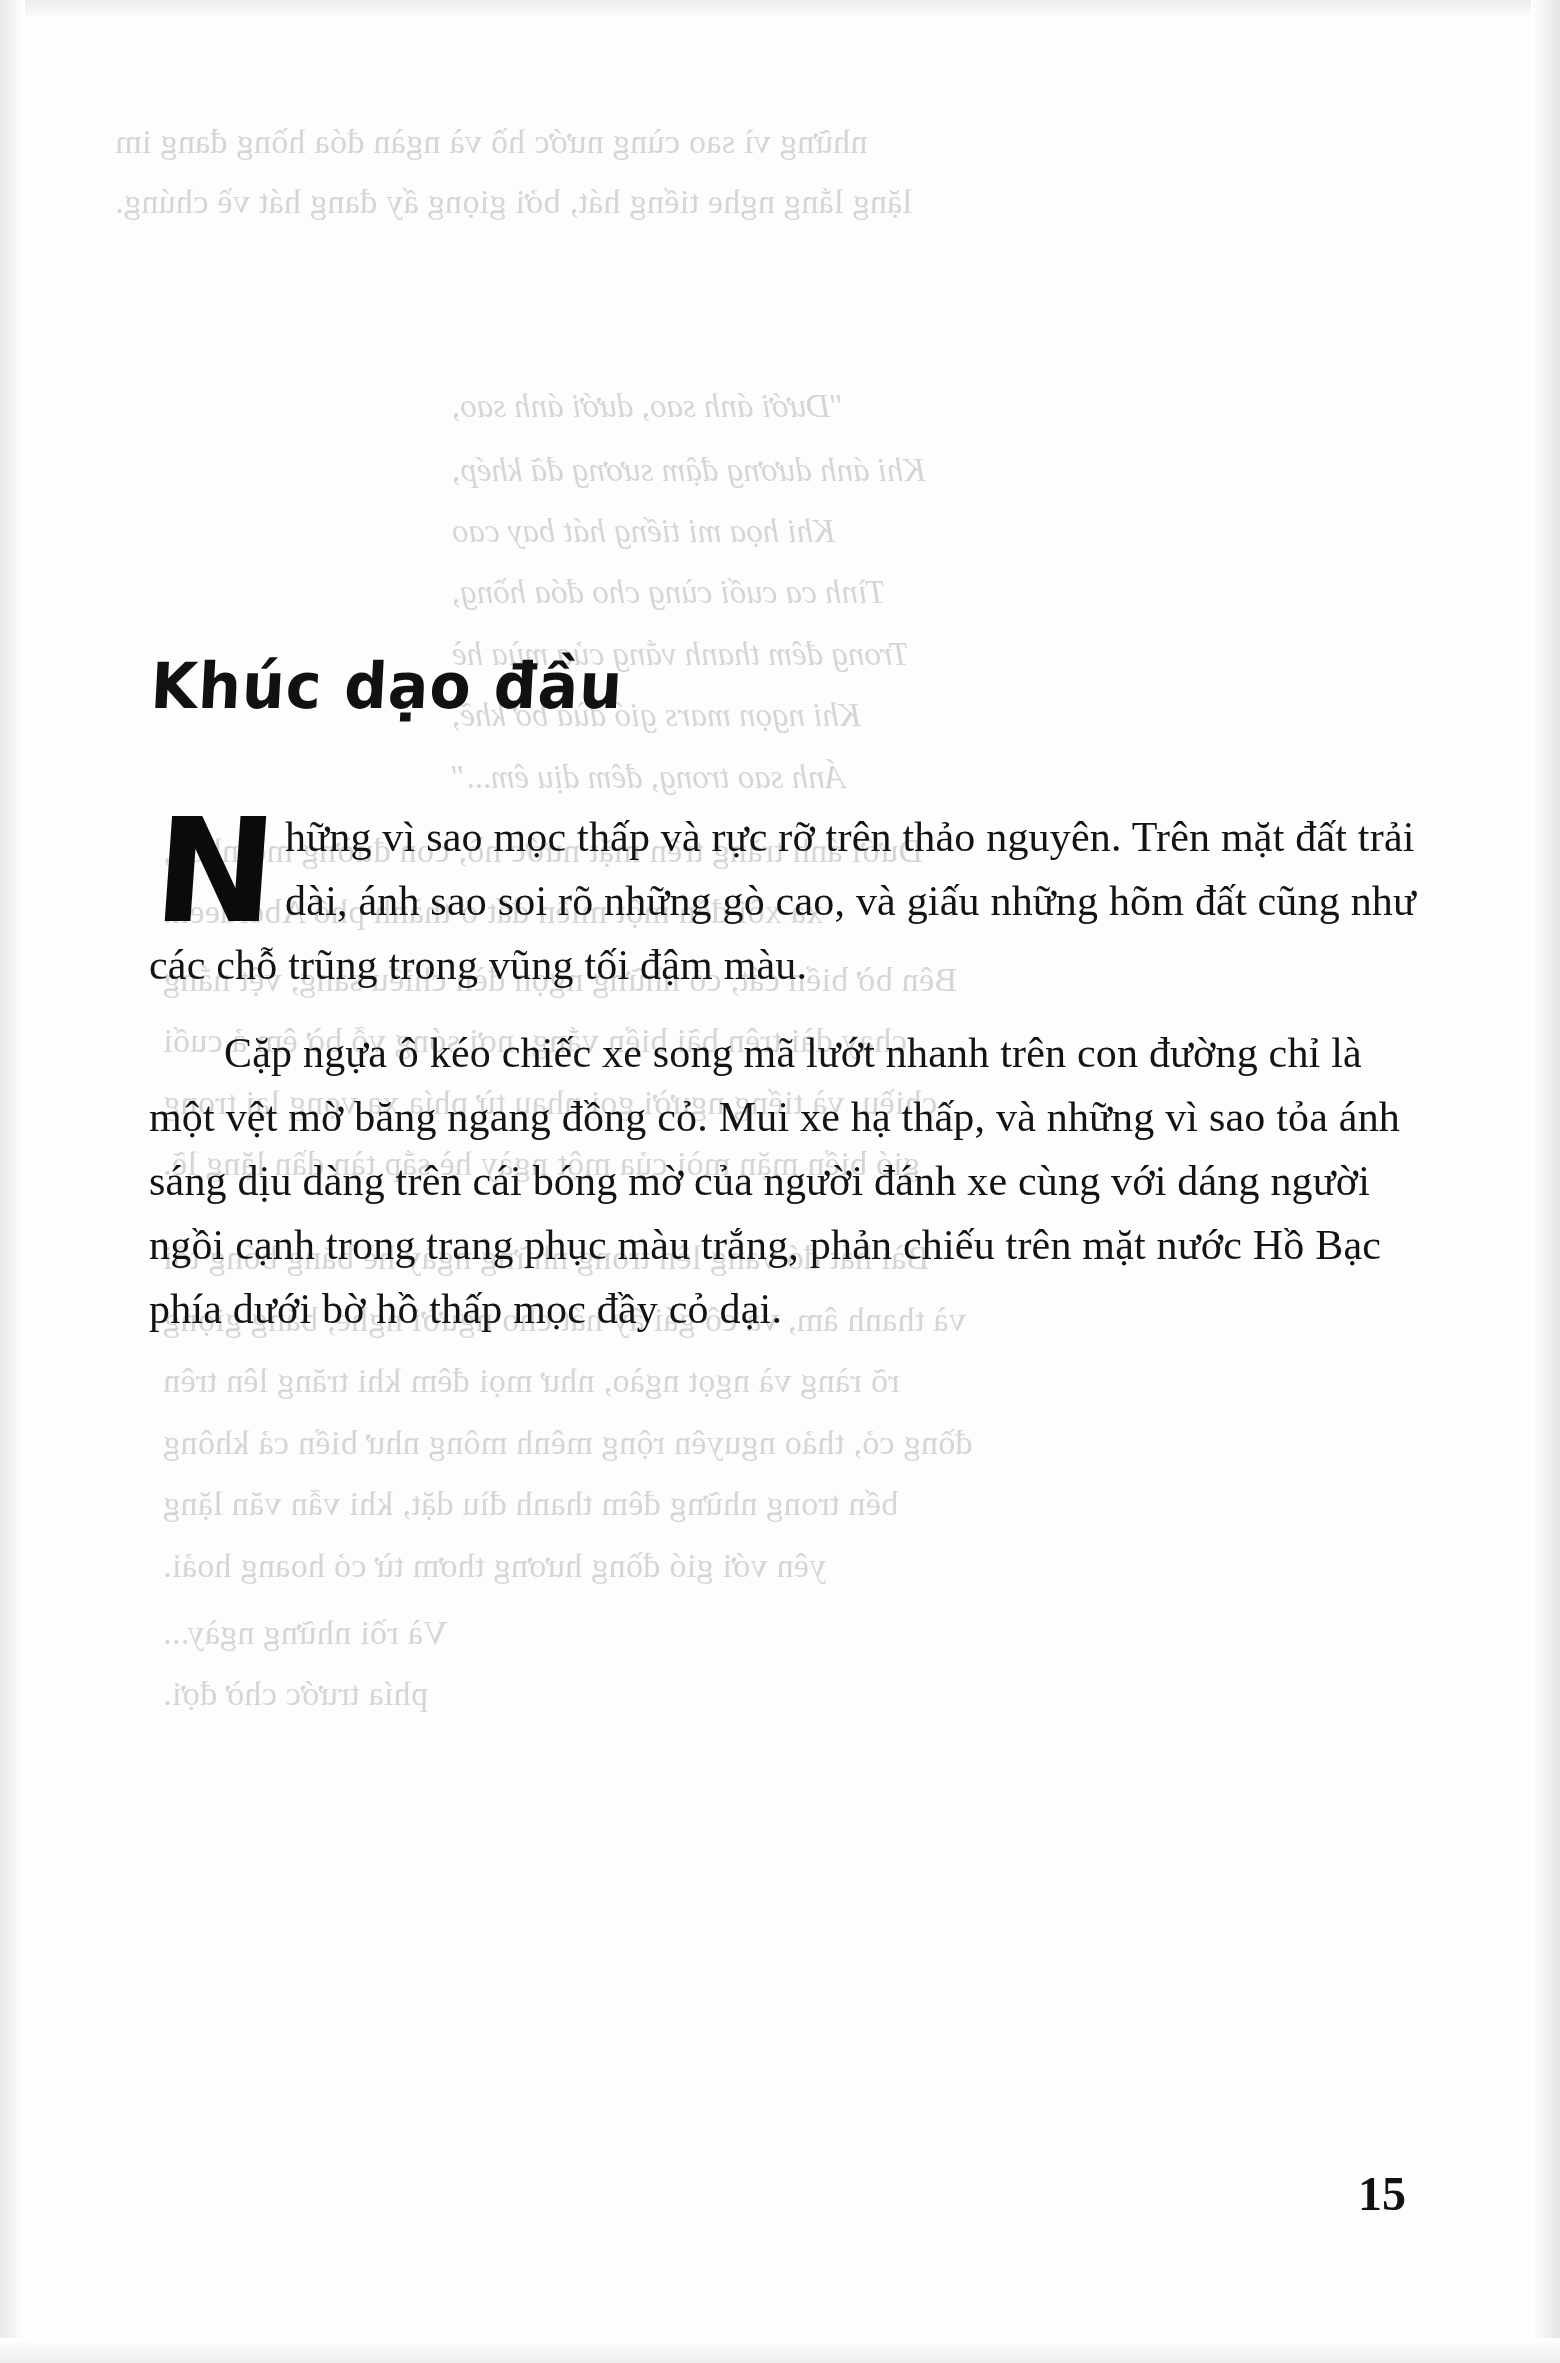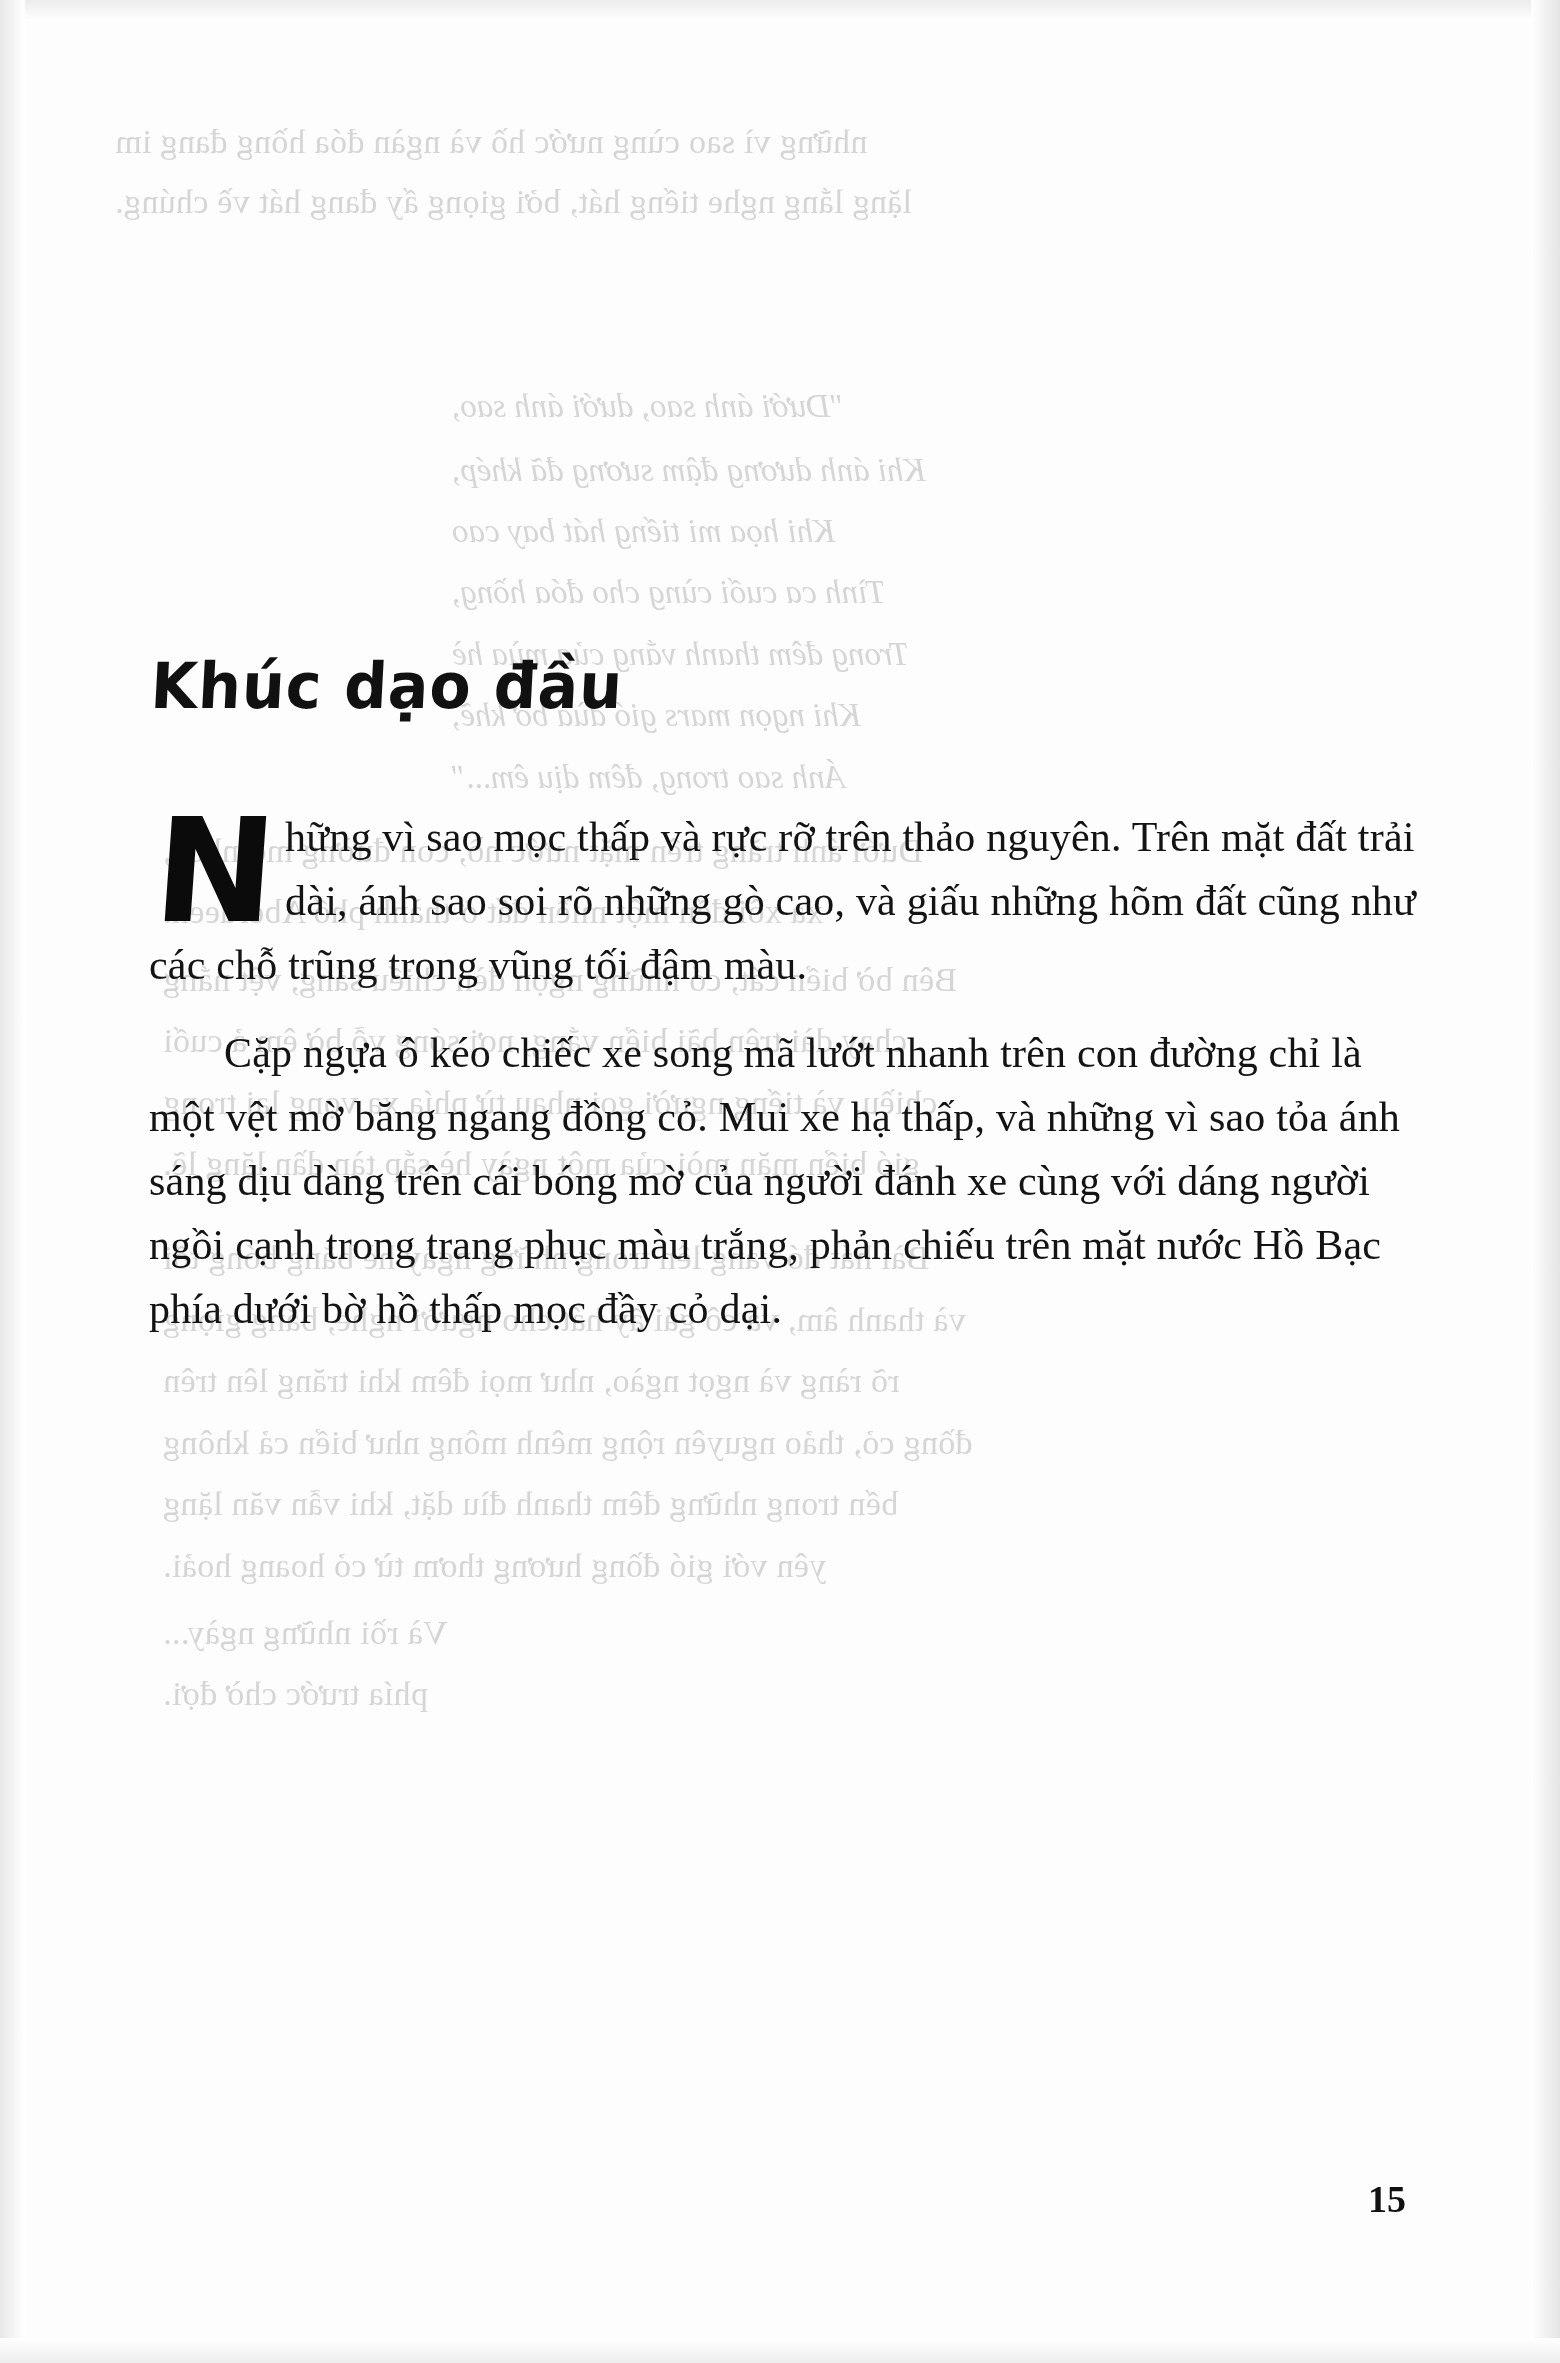--- a/index.html
+++ b/index.html
@@ -115,21 +115,21 @@
     line-height: 0.86;
     margin: 3.8px 9.6px 0 5.8px;
     color: #0b0b0b;
     transform: skewX(-4deg);
   }
 
   .page-number {
     position: absolute;
     right: 154px;
     bottom: 142px;
-    font-size: 38px;
+    font-size: 48px;
     font-weight: bold;
     color: #111;
     font-family: "Liberation Serif", serif;
   }
 </style>
 </head>
 <body>
 
 <div class="page">
 

